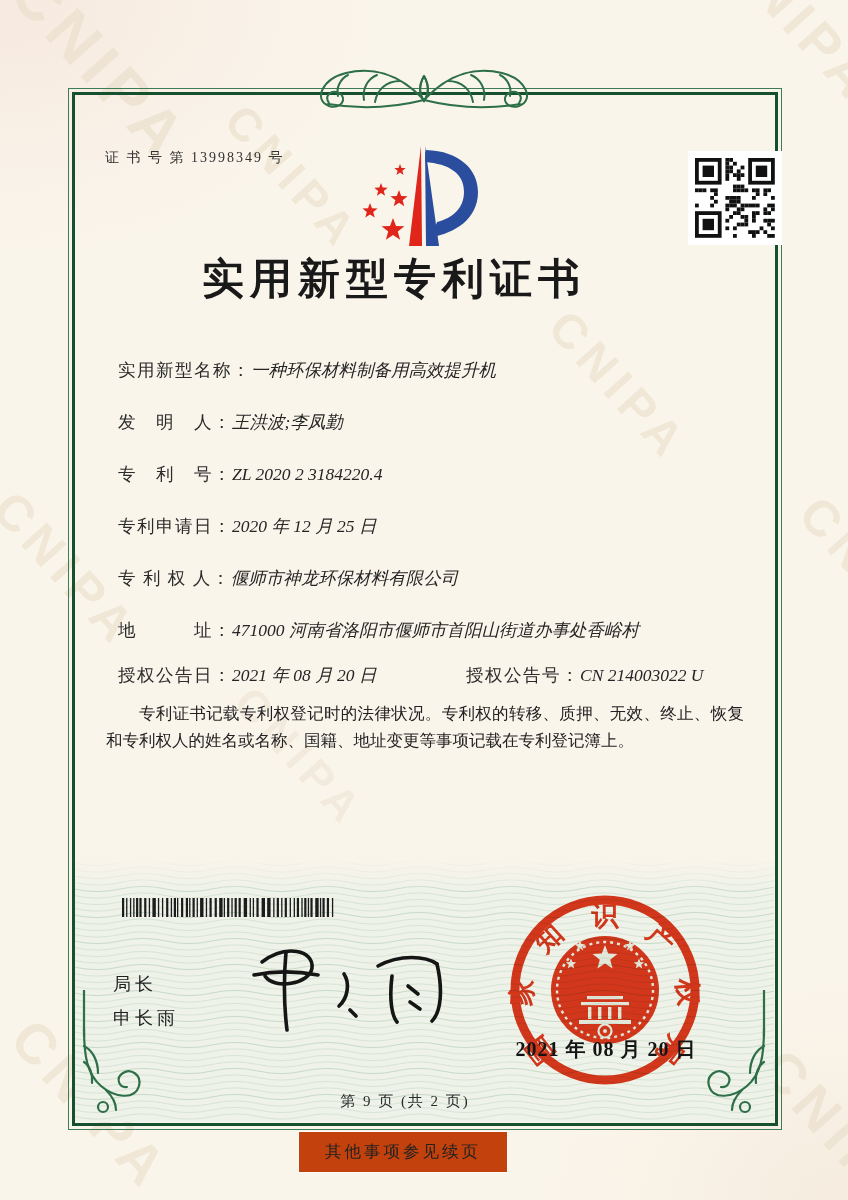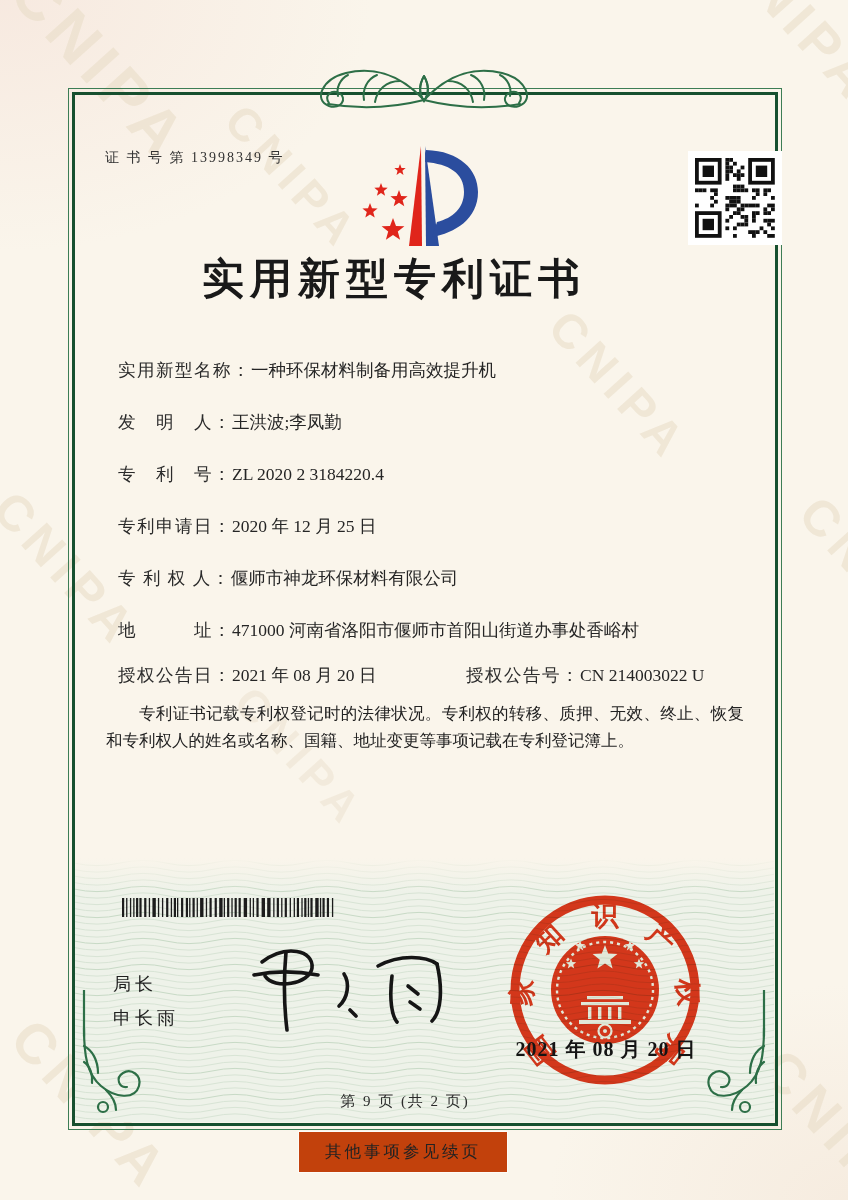--- a/index.html
+++ b/index.html
@@ -43,21 +43,21 @@
     font-size:14px;letter-spacing:2px;color:#323232;
   }
   .title{
     position:absolute;left:0;top:251px;width:788px;text-align:center;z-index:4;
     font-size:42px;font-weight:bold;letter-spacing:6px;color:#191919;
   }
   .qr{position:absolute;left:688px;top:151px;width:94px;height:94px;background:#fff;z-index:4;padding:0;}
   .logo{position:absolute;left:352px;top:140px;z-index:4;}
   .field-row{position:absolute;left:118px;z-index:4;font-size:17.5px;white-space:nowrap;}
   .field-row .lbl{letter-spacing:1.5px;color:#2b2b2b;}
-  .field-row .val{color:#252525;}
+  .field-row .val{color:#252525;font-style:italic;}
   .field-row .pair2{position:absolute;left:348px;top:0;}
   .paras{
     position:absolute;left:106px;top:700px;width:638px;z-index:4;
     font-size:16.5px;line-height:27px;text-align:justify;color:#222;
   }
   .paras p{margin:0;text-indent:2em;}
   .barcode{position:absolute;left:122px;top:898px;z-index:4;}
   .signer{
     position:absolute;left:113px;z-index:4;
     font-family:"Liberation Sans","DejaVu Sans",sans-serif;

